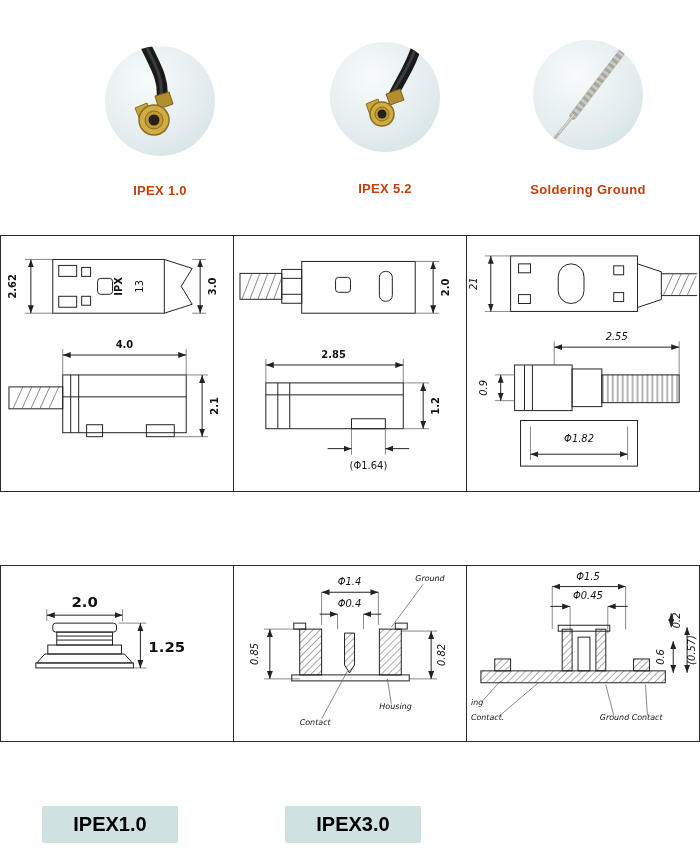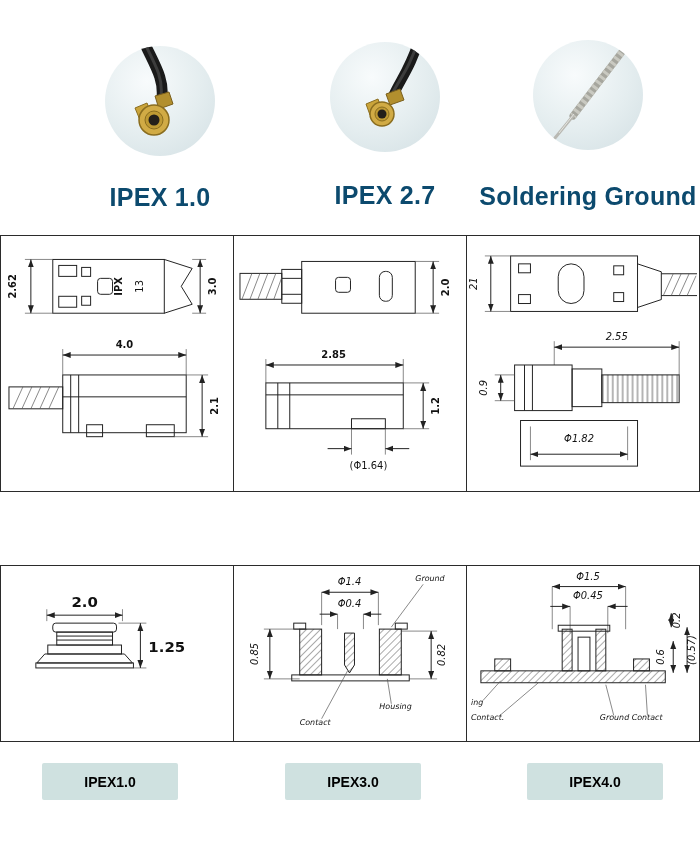--- a/index.html
+++ b/index.html
@@ -5,41 +5,41 @@
   html,body { margin:0; padding:0; background:#ffffff; }
   .page { position:relative; width:700px; height:850px; background:#fff;
           font-family:"Liberation Sans", sans-serif; overflow:hidden; }
 
   
   .photo { position:absolute; width:110px; height:110px; border-radius:50%;
            background: radial-gradient(circle at 38% 32%, #f8fbfc 0%, #e4edef 55%, #d2dfe3 100%);
            overflow:hidden; }
   .photo svg { width:100%; height:100%; display:block; }
   .photo-label { position:absolute; width:220px; text-align:center; font-weight:bold;
-                 font-size:25px; color:#0c4a6e; letter-spacing:0.3px; }
+                 font-size:13px; color:#c2410c; letter-spacing:0.3px; }
 
   
   .grid { position:absolute; left:0; width:698px; display:flex;
           border:1px solid #2b2b2b; background:#fff; }
   .gcell { box-sizing:border-box; border-right:1px solid #2b2b2b; }
   .gcell:last-child { border-right:none;font-style:italic; }
   .gcell svg { display:block; width:100%; height:100%; }
 
   svg text { font-family:"DejaVu Sans", sans-serif; font-size:10px; fill:#111; }
   svg .b   { font-weight:bold; }
   svg .big { font-size:15px; font-weight:bold; }
   svg .sm  { font-size:8px; }
   .ln  { stroke:#222; stroke-width:1; fill:none; }
   .dim { stroke:#222; stroke-width:1; fill:none; }
   .ext { stroke:#555; stroke-width:0.7; fill:none; }
 
   
-  .badge { position:absolute; top:763px; width:136px; height:37px; background:#cfe1e0;
+  .badge { position:absolute; top:806px; width:136px; height:37px; background:#cfe1e0;
            display:flex; align-items:center; justify-content:center;
-           font-weight:bold; font-size:14px; color:#000; border-radius:2px; }
+           font-weight:bold; font-size:20px; color:#000; border-radius:2px; }
 </style>
 </head>
 <body>
 
 <div class="page">
 
   <div class="photo" style="left:105px; top:46px;">
     <svg viewBox="0 0 110 110">
       <path d="M38 -6 C50 20, 59 32, 57 52" stroke="#1a1a1a" stroke-width="11" fill="none" stroke-linecap="round"></path>
       <path d="M40 -2 C51 20, 58 32, 56 50" stroke="#3c3c3c" stroke-width="3" fill="none"></path>
@@ -66,21 +66,21 @@
   <div class="photo" style="left:533px; top:40px;">
     <svg viewBox="0 0 110 110">
       <line x1="92" y1="8" x2="40" y2="76" stroke="#a6a69e" stroke-width="7" stroke-linecap="round"></line>
       <line x1="92" y1="8" x2="40" y2="76" stroke="#c9c9c1" stroke-width="7" stroke-dasharray="3 3"></line>
       <line x1="40" y1="76" x2="22" y2="98" stroke="#b9b9b3" stroke-width="3" stroke-linecap="round"></line>
       <line x1="41" y1="74" x2="26" y2="93" stroke="#e4e4df" stroke-width="1"></line>
     </svg>
   </div>
 
   <div class="photo-label" style="left:50px; top:183px;">IPEX 1.0</div>
-  <div class="photo-label" style="left:275px; top:181px;">IPEX 2.7</div>
+  <div class="photo-label" style="left:275px; top:181px;">IPEX 5.2</div>
   <div class="photo-label" style="left:478px; top:182px;">Soldering Ground</div>
 
   <div class="grid" style="top:235px; height:255px;">
 
     <div class="gcell" style="width:233px;">
       <svg viewBox="0 0 233 253">
         <defs>
           <marker id="ar1" orient="auto-start-reverse" markerWidth="9" markerHeight="8" refX="8" refY="3" markerUnits="userSpaceOnUse">
             <path d="M0,0L8,3L0,6Z" fill="#222"></path>
           </marker>
@@ -359,15 +359,14 @@
         <line class="ext" x1="32" y1="150" x2="72" y2="116"></line>
         <text class="sm" x="134" y="154" text-anchor="start">Ground  Contact</text>
         <line class="ext" x1="148" y1="149" x2="140" y2="118"></line>
         <line class="ext" x1="182" y1="149" x2="180" y2="118"></line>
       </svg>
     </div>
   </div>
 
   <div class="badge" style="left:42px;">IPEX1.0</div>
   <div class="badge" style="left:285px;text-align:center;">IPEX3.0</div>
-  <div class="badge" style="left:527px;">IPEX4.0</div>
 
 </div>
 
 </body></html>

